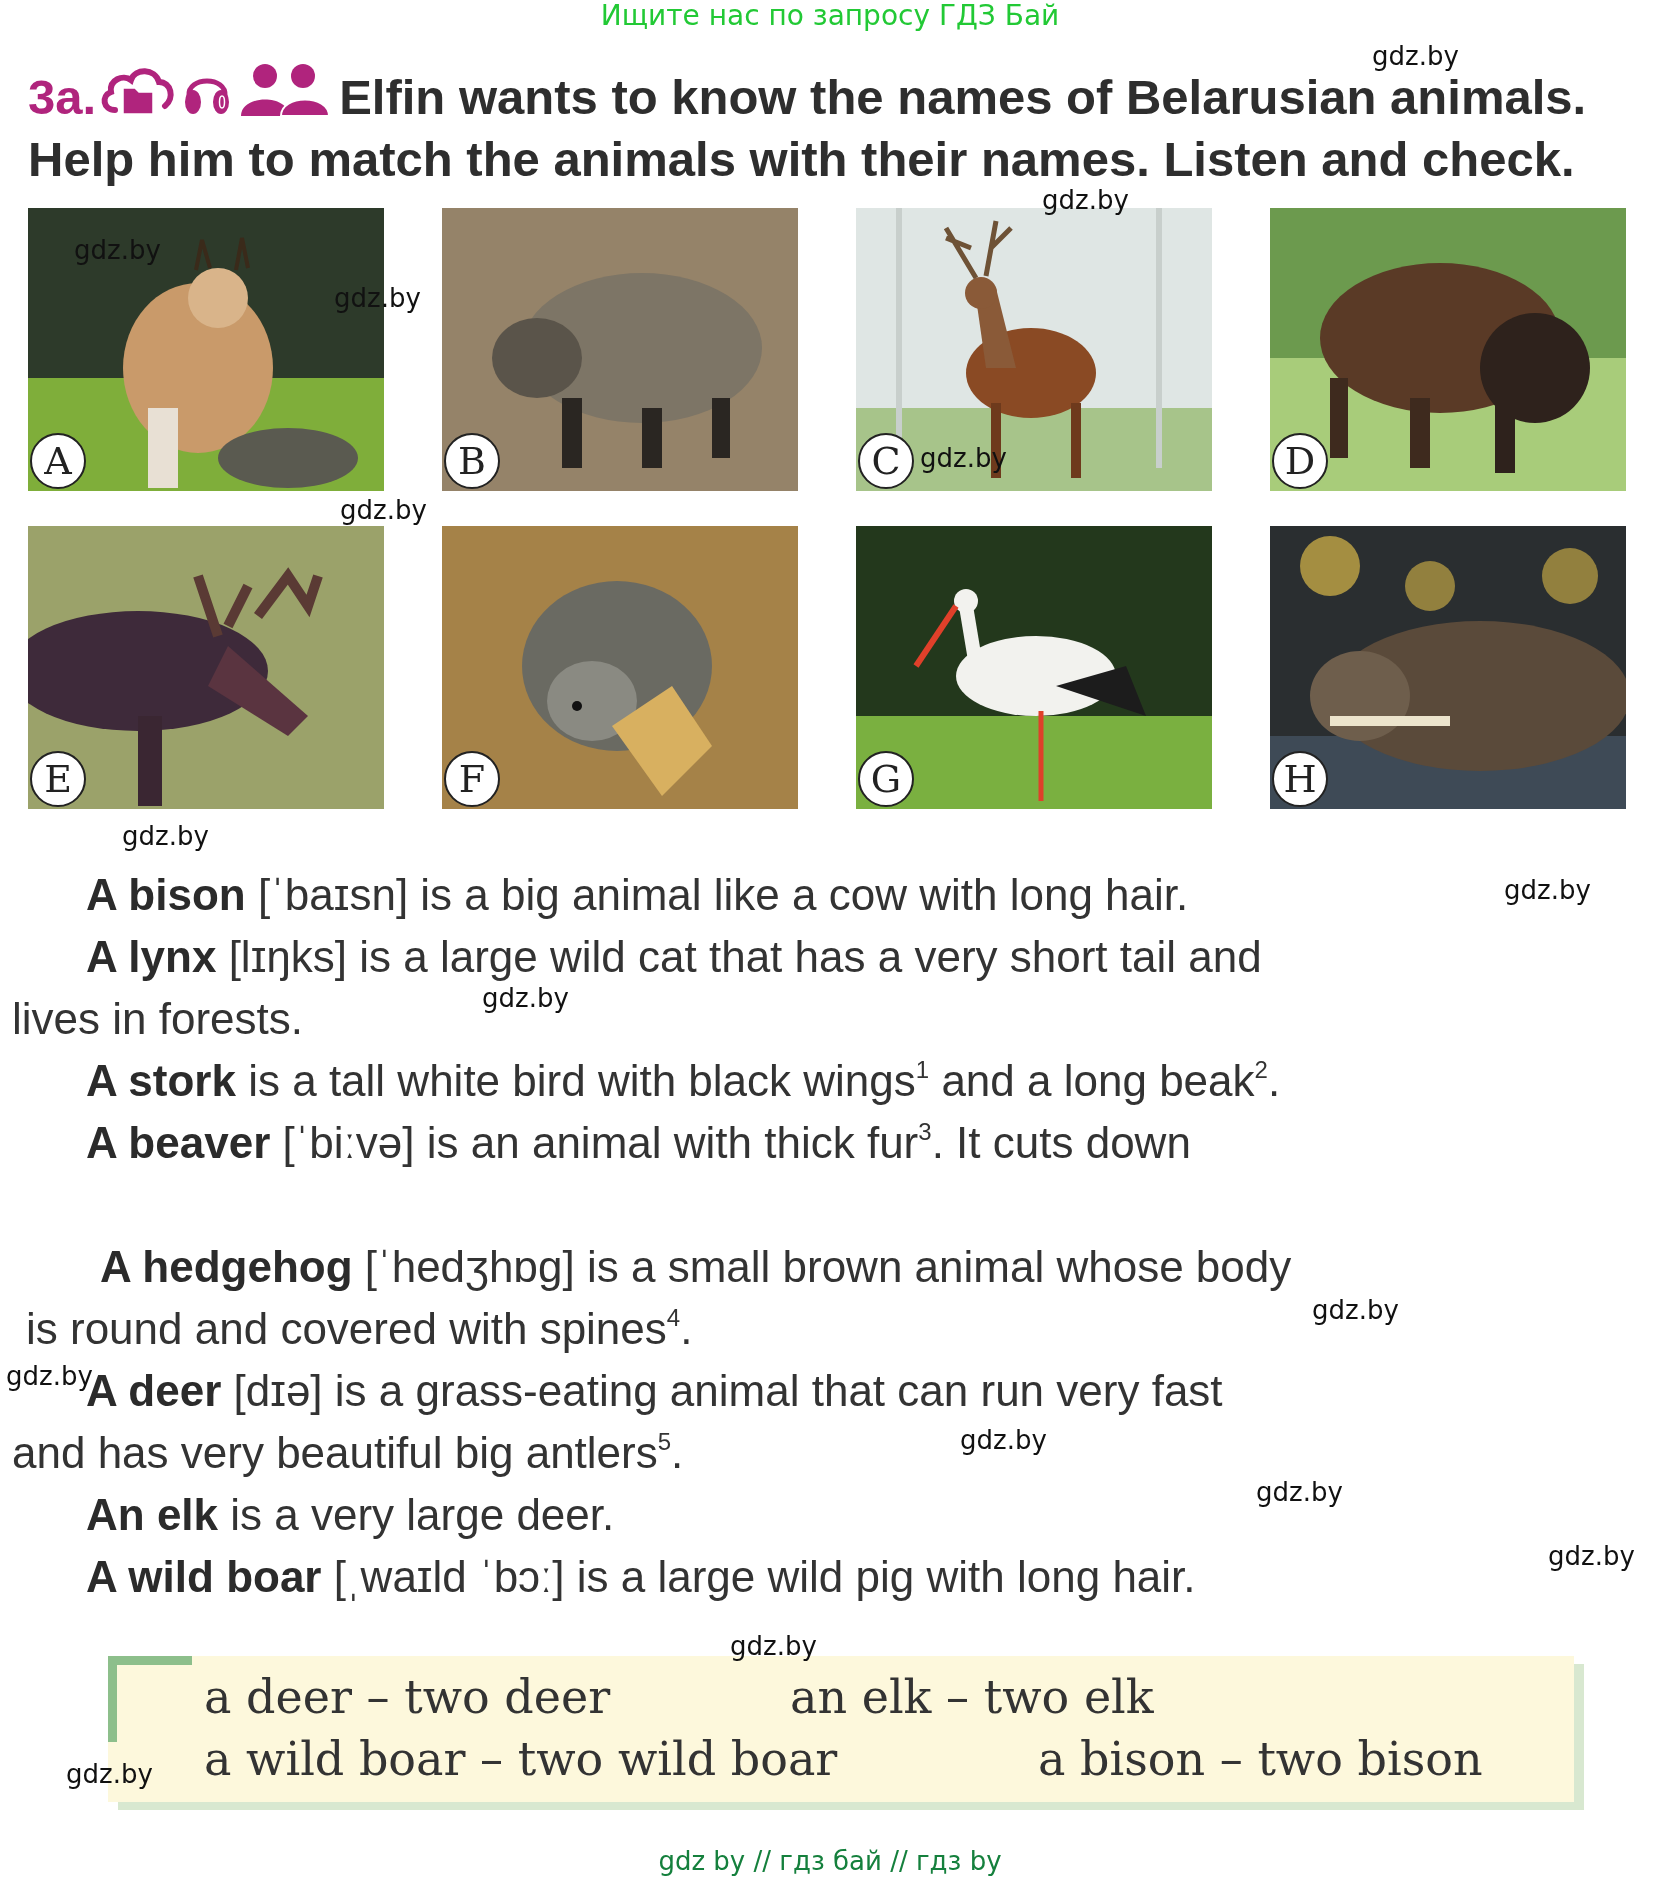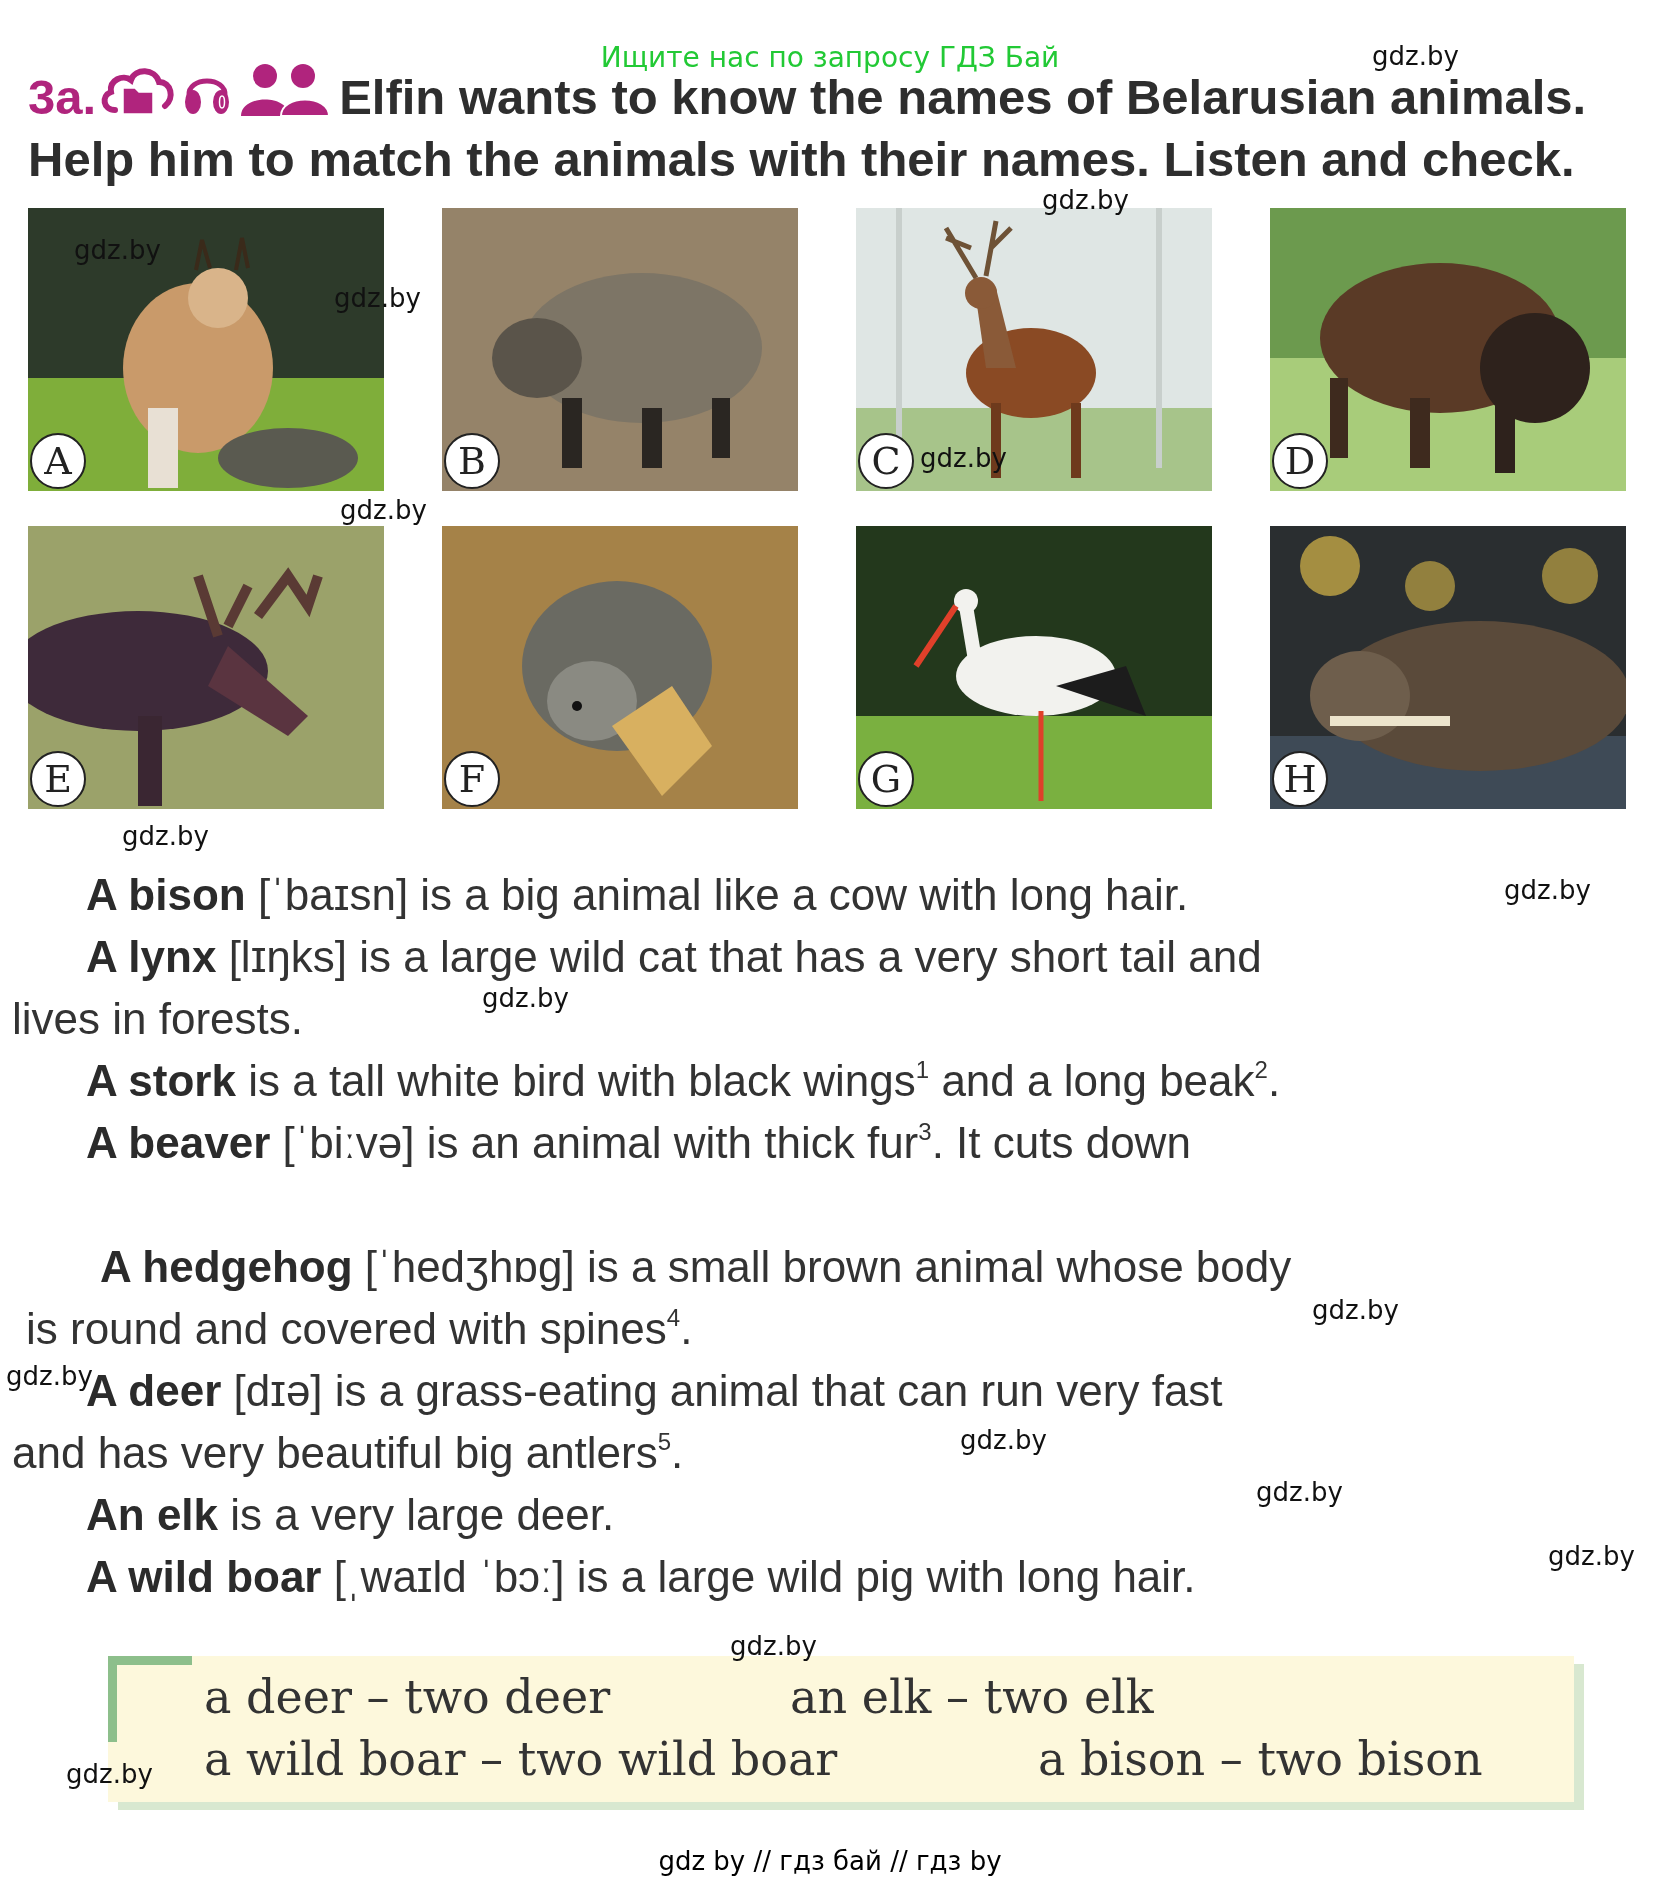--- a/index.html
+++ b/index.html
@@ -1,34 +1,34 @@
 <!DOCTYPE html>
 <html><head>
 <meta charset="utf-8">
 <style>
   html, body { margin: 0; padding: 0; background: #ffffff; }
   body { width: 1660px; height: 1879px; position: relative; overflow: hidden; font-family: "Liberation Sans", sans-serif; color: #2b2b2b; }
   .abs { position: absolute; }
-  .top-banner { left: 0; width: 1660px; top: 0; text-align: center; font-size: 28px; color: #22c935; font-family: "DejaVu Sans", sans-serif; line-height: 32px; margin-top: 42px; }
+  .top-banner { left: 0; width: 1660px; top: 0; text-align: center; font-size: 28px; color: #22c935; font-family: "DejaVu Sans", sans-serif; line-height: 32px; }
   .heading { left: 28px; top: 62px; width: 1610px; font-weight: bold; font-size: 49px; line-height: 60px; color: #2e2e2e; }
   .heading .num { color: #b0247d; margin-right: 3px; }
   .heading .icons { display: inline-flex; align-items: flex-end; gap: 8px; vertical-align: -2px; margin-right: 8px; }
   .wm { font-family: "DejaVu Sans", sans-serif; font-size: 26px; color: #111; line-height: 28px; white-space: nowrap; }
   .photo { width: 356px; height: 283px; overflow: hidden; }
   .photo svg { display: block; width: 100%; height: 100%; }
   .badge { position: absolute; left: 2px; bottom: 2px; width: 56px; height: 56px; border-radius: 50%; background: #fff; border: 2px solid #222; box-sizing: border-box; display: flex; align-items: center; justify-content: center; font-family: "DejaVu Serif", serif; font-size: 38px; color: #222; line-height: 1; }
   .para { left: 12px; width: 1600px; font-family: Liberation Sans, sans-serif; font-size: 44px; color: #333; line-height: 62px; }
   .para .ind { display: inline-block; width: 74px; }
   .para b { font-weight: bold; color: #2b2b2b; }
   .para sup { font-size: 24px; vertical-align: 18px; line-height: 0; }
   .notebox { left: 108px; top: 1656px; width: 1466px; height: 146px; background: #fdf8dc; box-shadow: 10px 8px 0 #d8e8d0; }
   .notebox .corner-h { position: absolute; left: 0; top: 0; width: 84px; height: 9px; background: #8dbf8b; }
   .notebox .corner-v { position: absolute; left: 0; top: 0; width: 9px; height: 86px; background: #8dbf8b; }
   .note { font-family: "DejaVu Serif", serif; font-size: 46px; color: #333; white-space: nowrap; line-height: 54px; }
-  .footer { left: 0; width: 1660px; top: 1846px; text-align: center; font-family: "DejaVu Sans", sans-serif; font-size: 26px; color: #000000; line-height: 30px; }
+  .footer { left: 0; width: 1660px; top: 1846px; text-align: center; font-family: "DejaVu Sans", sans-serif; font-size: 26px; color: #15803d; line-height: 30px; }
 </style>
 </head>
 <body>
 
 <div class="abs top-banner">Ищите нас по запросу ГДЗ Бай</div>
 
 <div class="abs heading">
   <span class="num">3a.</span><span class="icons">
     <span>
       <svg width="76" height="50" viewBox="0 0 76 50">

